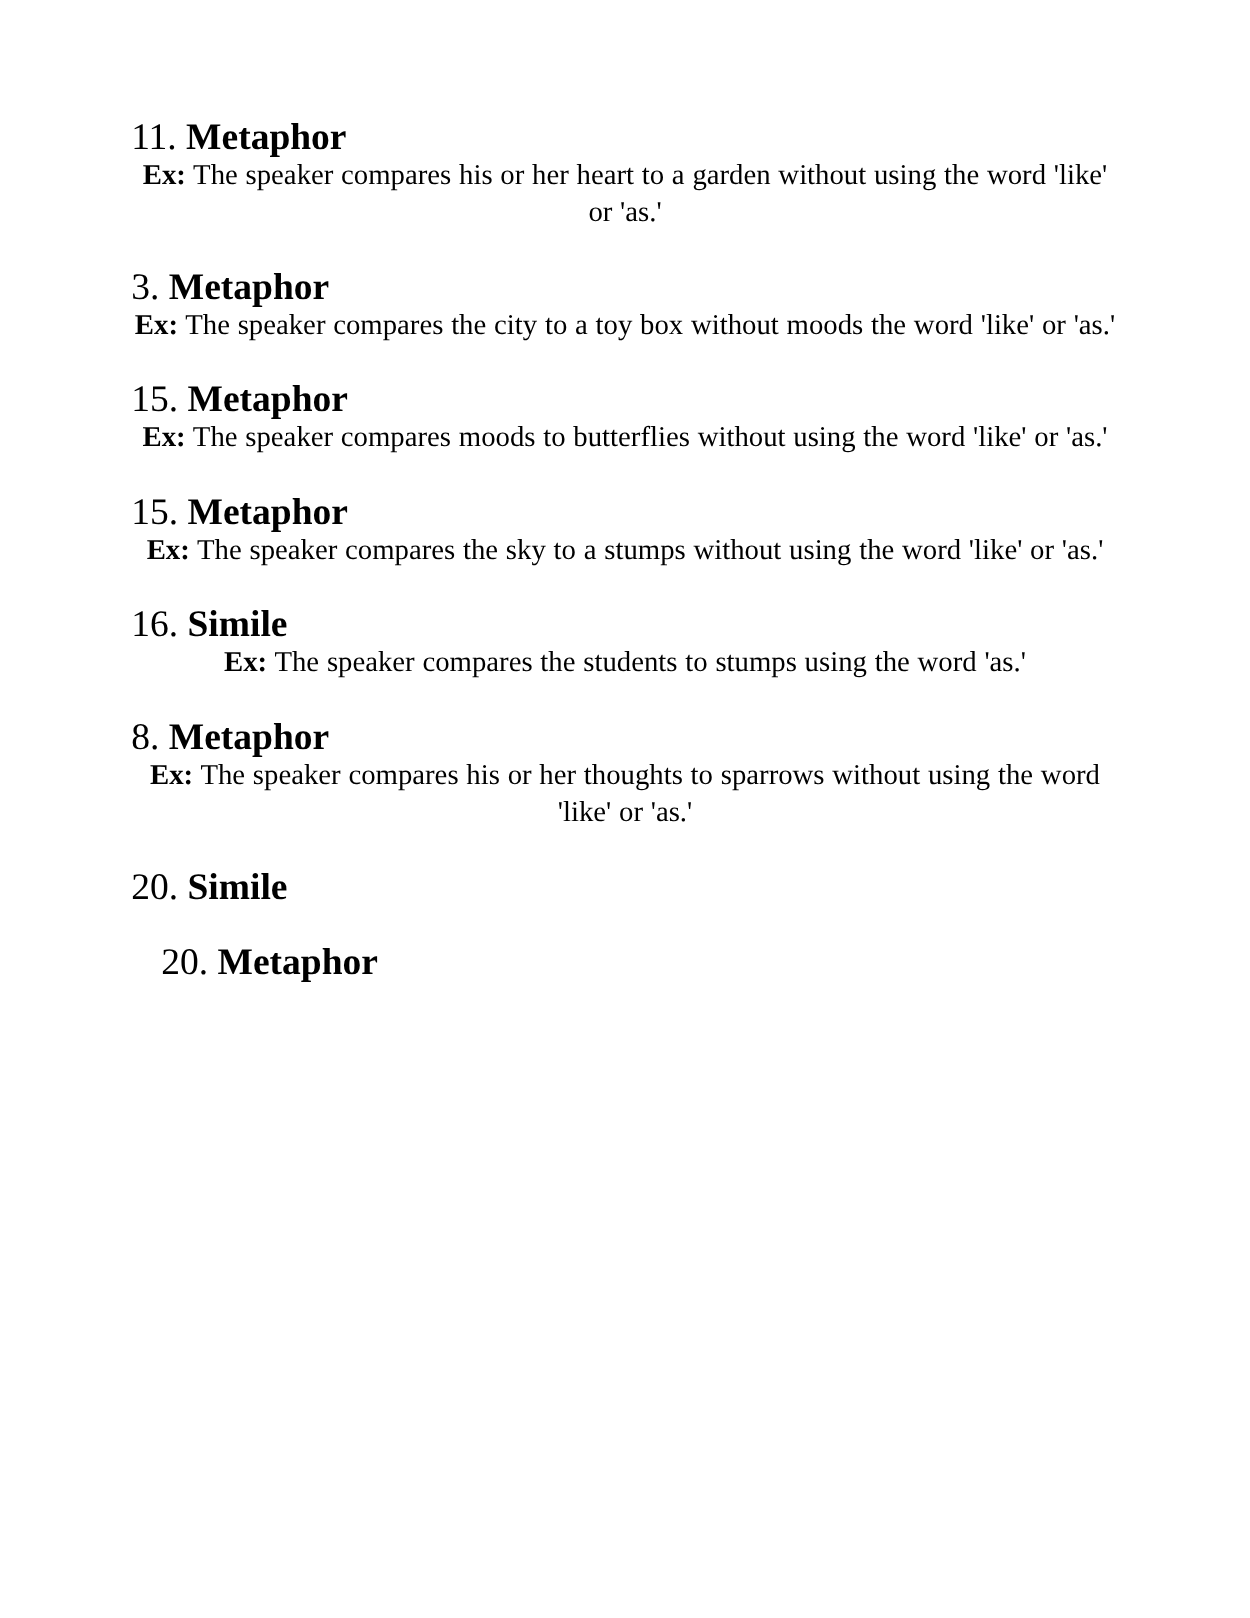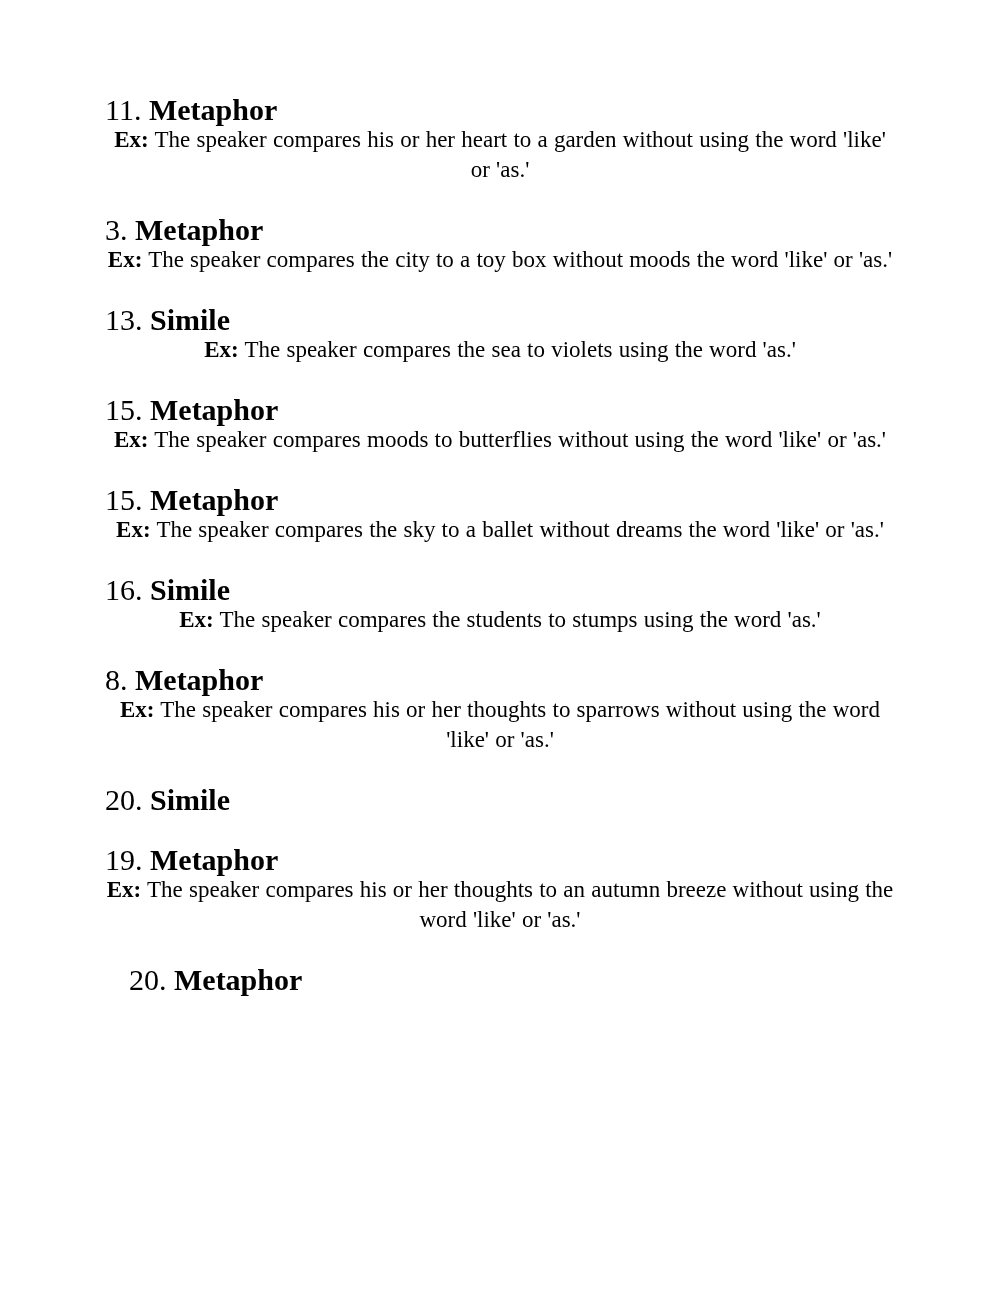--- a/index.html
+++ b/index.html
@@ -68,43 +68,35 @@
   <div class="answer-list" id="answer-list">
       <div class="answer-item">
         <p class="item-heading"><span class="item-number">11.</span> <span class="item-term">Metaphor</span></p>
         <p class="item-example"><span class="example-label">Ex:</span> <span class="example-text">The speaker compares his or her heart to a garden without using the word 'like' or 'as.'</span></p>
       </div>
       <div class="answer-item">
         <p class="item-heading"><span class="item-number">3.</span> <span class="item-term">Metaphor</span></p>
         <p class="item-example"><span class="example-label">Ex:</span> <span class="example-text">The speaker compares the city to a toy box without moods the word 'like' or 'as.'</span></p>
       </div>
       <div class="answer-item">
-        <p class="item-heading"><span class="item-number">13.</span> <span class="item-term">Simile</span></p>
-        <p class="item-example"><span class="example-label">Ex:</span> <span class="example-text">The speaker compares the sea to violets using the word 'as.'</span></p>
-      </div>
-      <div class="answer-item">
         <p class="item-heading"><span class="item-number">15.</span> <span class="item-term">Metaphor</span></p>
         <p class="item-example"><span class="example-label">Ex:</span> <span class="example-text">The speaker compares moods to butterflies without using the word 'like' or 'as.'</span></p>
       </div>
       <div class="answer-item">
         <p class="item-heading"><span class="item-number">15.</span> <span class="item-term">Metaphor</span></p>
-        <p class="item-example"><span class="example-label">Ex:</span> <span class="example-text">The speaker compares the sky to a ballet without dreams the word 'like' or 'as.'</span></p>
+        <p class="item-example"><span class="example-label">Ex:</span> <span class="example-text">The speaker compares the sky to a stumps without using the word 'like' or 'as.'</span></p>
       </div>
       <div class="answer-item">
         <p class="item-heading"><span class="item-number">16.</span> <span class="item-term">Simile</span></p>
         <p class="item-example"><span class="example-label">Ex:</span> <span class="example-text">The speaker compares the students to stumps using the word 'as.'</span></p>
       </div>
       <div class="answer-item">
         <p class="item-heading"><span class="item-number">8.</span> <span class="item-term">Metaphor</span></p>
         <p class="item-example"><span class="example-label">Ex:</span> <span class="example-text">The speaker compares his or her thoughts to sparrows without using the word 'like' or 'as.'</span></p>
       </div>
       <div class="answer-item">
         <p class="item-heading"><span class="item-number">20.</span> <span class="item-term">Simile</span></p>
       </div>
       <div class="answer-item">
-        <p class="item-heading"><span class="item-number">19.</span> <span class="item-term">Metaphor</span></p>
-        <p class="item-example"><span class="example-label">Ex:</span> <span class="example-text">The speaker compares his or her thoughts to an autumn breeze without using the word 'like' or 'as.'</span></p>
-      </div>
-      <div class="answer-item">
         <p class="item-heading"><span class="item-number">20.</span> <span class="item-term">Metaphor</span></p>
       </div>
     </div>
 </div>
 
 </body></html>

